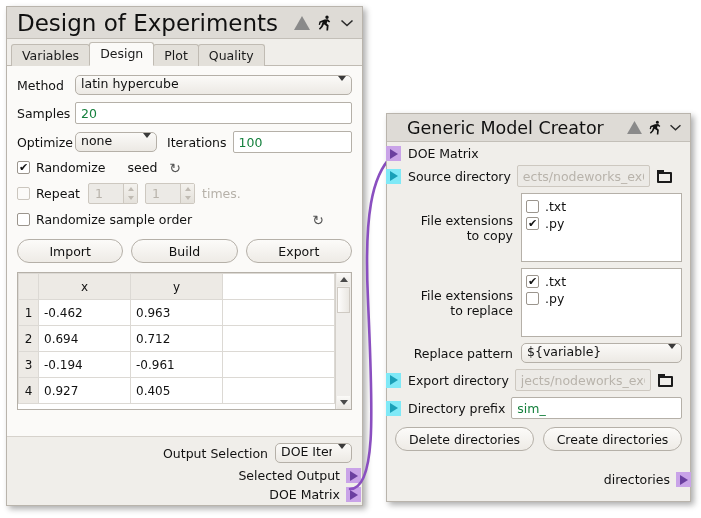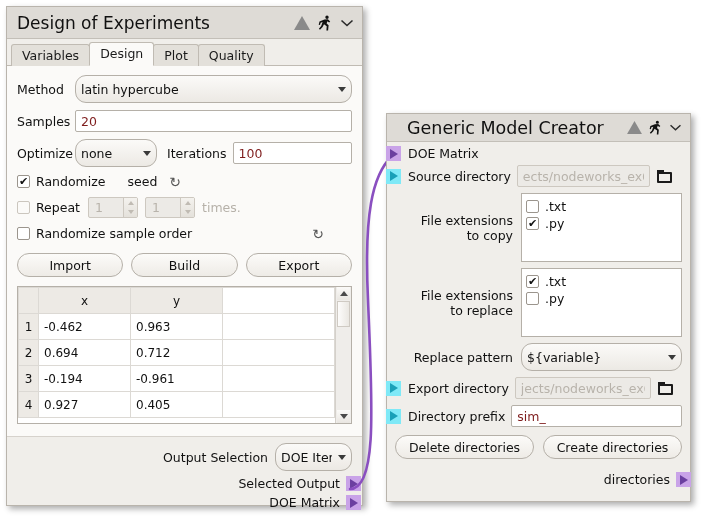--- a/index.html
+++ b/index.html
@@ -20,21 +20,21 @@
     box-sizing: border-box;
   }
   .node-title {
     background: #dedbd6;
     border-bottom: 1px solid #c3bfb8;
     display: flex;
     align-items: center;
     box-sizing: border-box;
   }
   .node-title .ttl {
-    font-size: 17px;
+    font-size: 23px;
     color: #101010;
     white-space: nowrap;
     flex: 1;
   }
   .title-icons { display: flex; align-items: center; gap: 8px; padding-right: 8px; }
   .ic { display: inline-flex; align-items: center; justify-content: center; }
 
   
   .tabbar {
     display: flex;
@@ -73,36 +73,36 @@
   .row { display: flex; align-items: center; margin-bottom: 7px; }
   .lbl { font-size: 12.5px; color: #111; white-space: nowrap; }
   .lbl.dim { color: #b6b1a9; }
 
   .field {
     background: #ffffff;
     border: 1px solid #b5b0a8;
     border-radius: 2px;
     height: 22px;
     font-size: 12.5px;
-    color: #7f1d1d;
+    color: #15803d;
     display: flex;
     align-items: center;
     padding: 0 5px;
     box-sizing: border-box;
   }
   .field.disabled { background: #eceae6; color: #b8b3ab; border-color: #cdc8c0; }
   .combo {
     background: linear-gradient(#fbfaf8, #ecE9e4);
     border: 1px solid #b5b0a8;
-    border-radius: 11px;
-    height: 28px;
+    border-radius: 5px;
+    height: 20px;
     font-size: 12.5px;
     color: #111;
     display: flex;
-    align-items: center;
+    align-items: flex-start;
     padding: 0 5px;
     box-sizing: border-box;
     position: relative;
   }
   .combo .cval { flex: 1; overflow: hidden; white-space: nowrap; }
   .caret {
     width: 0; height: 0;
     border-left: 4.5px solid transparent;
     border-right: 4.5px solid transparent;
     border-top: 5px solid #3a3a3a;

